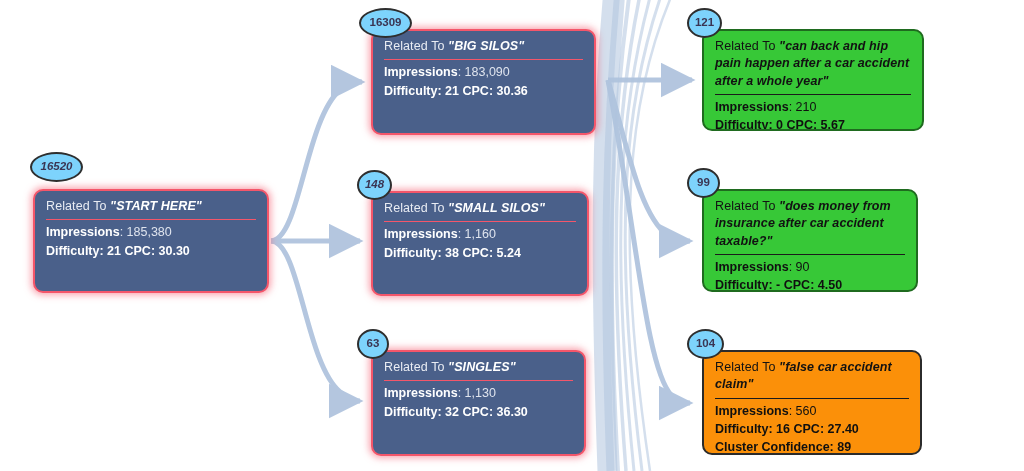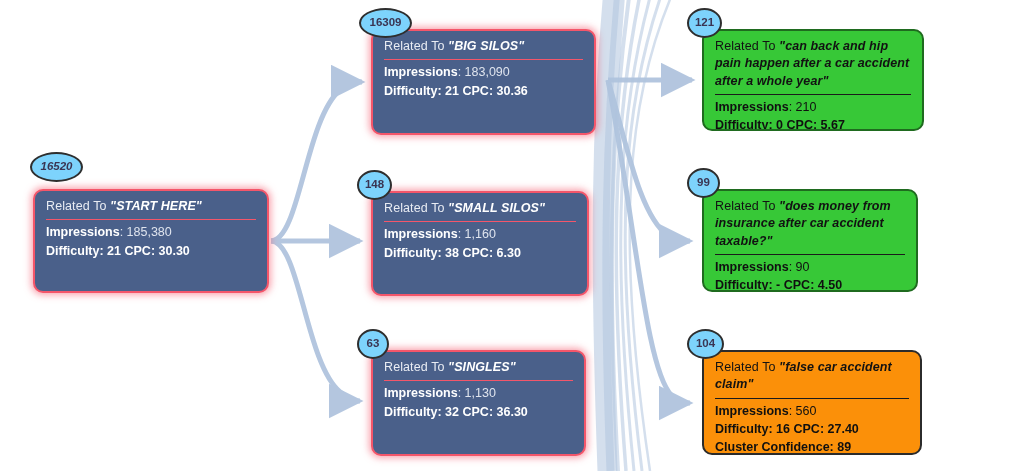--- a/index.html
+++ b/index.html
@@ -114,21 +114,21 @@
   #node-start   { left: 33px;  top: 189px; width: 236px; height: 104px; }
   #node-big     { left: 371px; top: 29px;  width: 225px; height: 106px; }
   #node-small   { left: 371px; top: 191px; width: 218px; height: 105px; }
   #node-singles { left: 371px; top: 350px; width: 215px; height: 106px; }
   #node-q121    { left: 702px; top: 29px;  width: 222px; height: 102px; }
   #node-q99     { left: 702px; top: 189px; width: 216px; height: 103px; }
   #node-q104    { left: 702px; top: 350px; width: 220px; height: 105px; }
 
   #badge-16520 { left: 30px;  top: 152px; width: 49px; height: 26px; font-style: italic; }
   #badge-16309 { left: 359px; top: 8px;   width: 49px; height: 26px; }
-  #badge-148   { left: 357px; top: 170px; width: 31px; height: 26px; }
+  #badge-148   { left: 357px; top: 170px; width: 31px; height: 26px; font-style: italic; }
   #badge-63    { left: 357px; top: 329px; width: 28px; height: 26px; text-align: center; }
   #badge-121   { left: 687px; top: 8px;   width: 31px; height: 26px; }
   #badge-99    { left: 687px; top: 168px; width: 29px; height: 26px; }
   #badge-104   { left: 687px; top: 329px; width: 33px; height: 26px; text-align: center; }
 </style>
 </head>
 <body>
 
 <div id="canvas">
 
@@ -186,21 +186,21 @@
       <div class="stat"><b>Difficulty: 21 CPC: 30.36</b></div>
     </div>
   </div>
   <div class="badge" id="badge-16309">16309</div>
 
   <div class="node blue" id="node-small">
     <div class="node-inner">
       <div class="node-title"><span>Related To </span><span class="kw">"SMALL SILOS"</span></div>
       <div class="divider"></div>
       <div class="stat"><b>Impressions</b>: <span>1,160</span></div>
-      <div class="stat"><b>Difficulty: 38 CPC: 6.30</b></div>
+      <div class="stat"><b>Difficulty: 38 CPC: 5.24</b></div>
     </div>
   </div>
   <div class="badge" id="badge-148">148</div>
 
   <div class="node blue" id="node-singles">
     <div class="node-inner">
       <div class="node-title"><span>Related To </span><span class="kw">"SINGLES"</span></div>
       <div class="divider"></div>
       <div class="stat"><b>Impressions</b>: <span>1,130</span></div>
       <div class="stat"><b>Difficulty: 32 CPC: 36.30</b></div>

